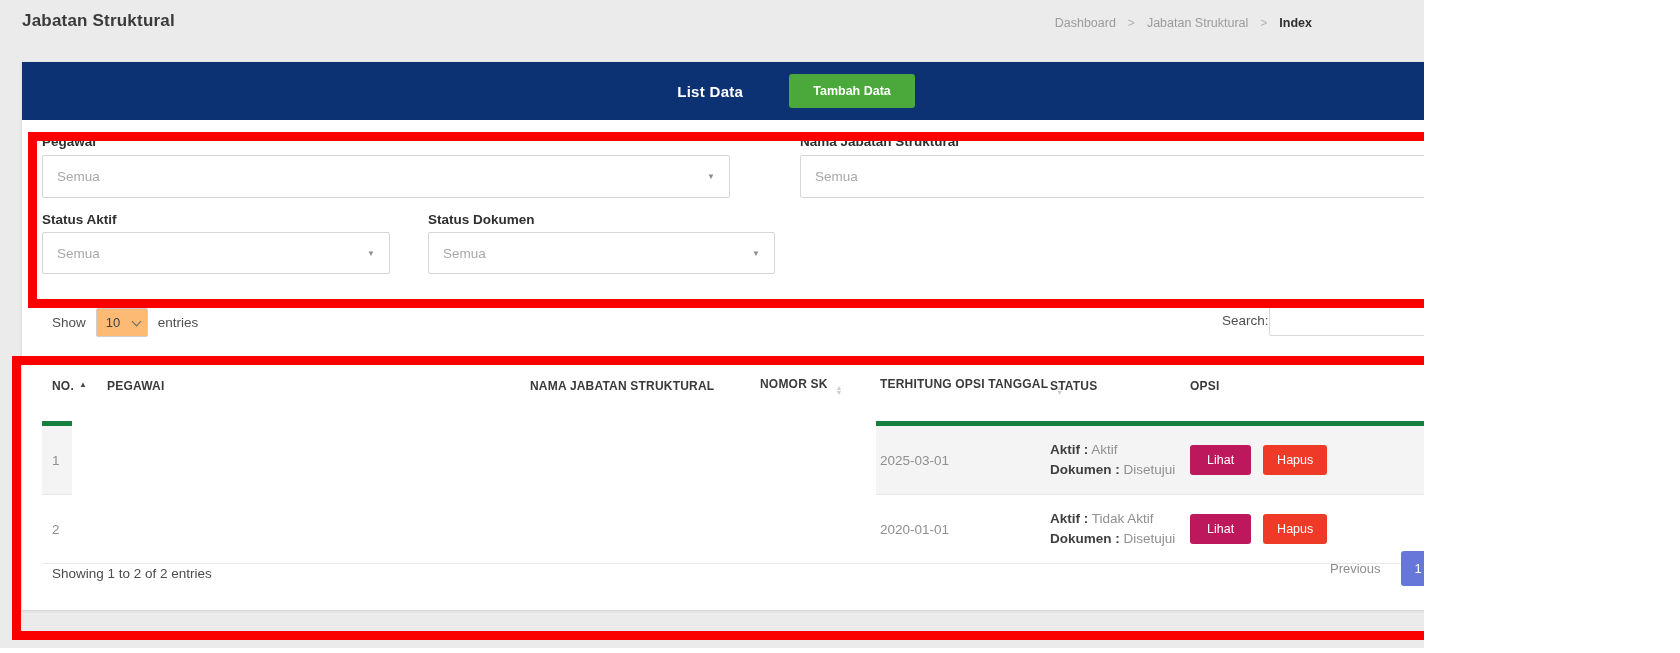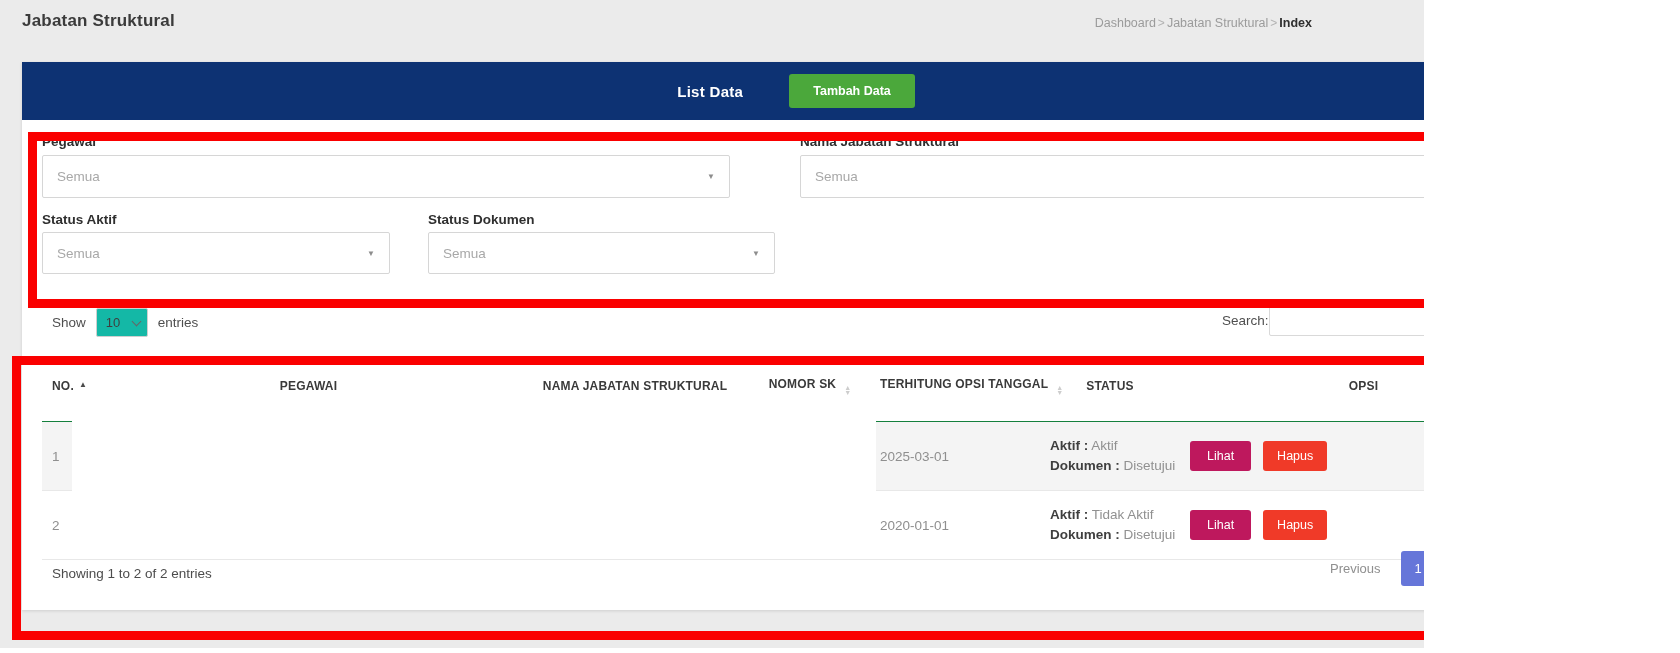--- a/index.html
+++ b/index.html
@@ -3,41 +3,41 @@
 <meta charset="utf-8">
 <style>
   * { margin:0; padding:0; box-sizing:border-box; }
   html,body { background:#ffffff; }
   body { font-family:"Liberation Sans", sans-serif; }
   #canvas { position:relative; width:1424px; height:653px; overflow:hidden; background:#ffffff; }
   .screen { position:absolute; left:0; top:0; width:1592px; height:648px; background:#ebebeb; }
 
   .page-title { position:absolute; left:22px; top:11px; font-size:17px; font-weight:600; color:#3b3b3b; letter-spacing:.2px; }
 
-  .breadcrumb { position:absolute; top:16px; right:112px; display:flex; align-items:center; gap:2px; font-size:12.5px; color:#9b9b9b; }
+  .breadcrumb { position:absolute; top:16px; right:112px; display:flex; align-items:center; gap:12px; font-size:12.5px; color:#9b9b9b; }
   .breadcrumb .sep { color:#b3b3b3; font-size:12px; }
   .breadcrumb .active { color:#2f2f2f; font-weight:700; }
 
   .card { position:absolute; left:22px; top:62px; width:1546px; height:548px; background:#ffffff; box-shadow:0 1px 3px rgba(0,0,0,.12); }
   .card-header { position:absolute; left:22px; top:62px; width:1546px; height:58px; background:#0d3273; display:flex; align-items:center; justify-content:center; padding:0 18px 0 20px; }
   .card-title { color:#ffffff; font-size:15px; font-weight:700; letter-spacing:.3px; }
   .btn-add { background:#4ba83b; color:#fff; border:none; font-size:12.5px; font-weight:600; padding:10px 24px; border-radius:3px; cursor:pointer; font-family:inherit;margin-left:46px; }
 
   .filter-label { position:absolute; font-size:13.5px; font-weight:700; color:#2f2f2f; }
   .sel { position:absolute; background:#fff; border:1px solid #d6d6d6; border-radius:2px; display:flex; align-items:center; justify-content:space-between; padding:0 14px; font-size:13.5px; color:#a8a8a8; cursor:pointer; }
   .sel .caret { font-size:8px; color:#8d8d8d; }
 
   .controls-left { position:absolute; left:52px; top:308px; display:flex; align-items:center; gap:10px; font-size:13.5px; color:#4f4f4f; }
-  .len-select { width:52px; height:29px; border:1px solid #cfcfcf; border-radius:2px; background:#14b8a6; display:flex; align-items:center; justify-content:space-between; padding:0 7px 0 9px; font-size:13px; color:#3f3f3f; cursor:pointer; }
+  .len-select { width:52px; height:29px; border:1px solid #cfcfcf; border-radius:2px; background:#fdba74; display:flex; align-items:center; justify-content:space-between; padding:0 7px 0 9px; font-size:13px; color:#3f3f3f; cursor:pointer; }
   .chev { width:7px; height:7px; border-right:1.5px solid #666; border-bottom:1.5px solid #666; transform:rotate(45deg); margin-top:-3px; }
   .controls-right { position:absolute; top:305px; left:1222px; display:flex; align-items:center; font-size:13.5px; color:#4f4f4f; }
   .search-input { width:256px; height:31px; border:1px solid #d9d9d9; border-radius:2px; background:#fff; font-family:inherit; font-size:13px; padding:0 8px; color:#333; }
 
   table.dt { position:absolute; left:42px; top:360px; width:1505px; border-collapse:collapse; table-layout:fixed; }
-  table.dt th { text-align:center; font-size:12px; font-weight:700; color:#3a3a3a; letter-spacing:.2px; padding:17px 10px 26px 10px; border-bottom:1px solid #15803d; white-space:nowrap; }
+  table.dt th { text-align:left; font-size:12px; font-weight:700; color:#3a3a3a; letter-spacing:.2px; padding:17px 10px 26px 10px; border-bottom:5px solid #15803d; white-space:nowrap; }
   table.dt td { font-size:13.5px; color:#8f8f8f; padding:14px 10px; vertical-align:middle; }
   table.dt tbody tr { border-bottom:1px solid #e8e8e8; }
   tr.odd { background:#f4f4f4; }
   tr.even { background:#ffffff; }
   .sort-up { font-size:8px; color:#4a4a4a; margin-left:5px; vertical-align:3px; }
   .sort-both { display:inline-flex; flex-direction:column; margin-left:8px; vertical-align:-2px; }
   .sort-both span { font-size:7px; line-height:5px; color:#cdcdcd; }
   .status-line { line-height:20px; white-space:nowrap; }
   .status-key { font-weight:700; color:#3f3f3f; }
   .status-val { color:#909090; }

